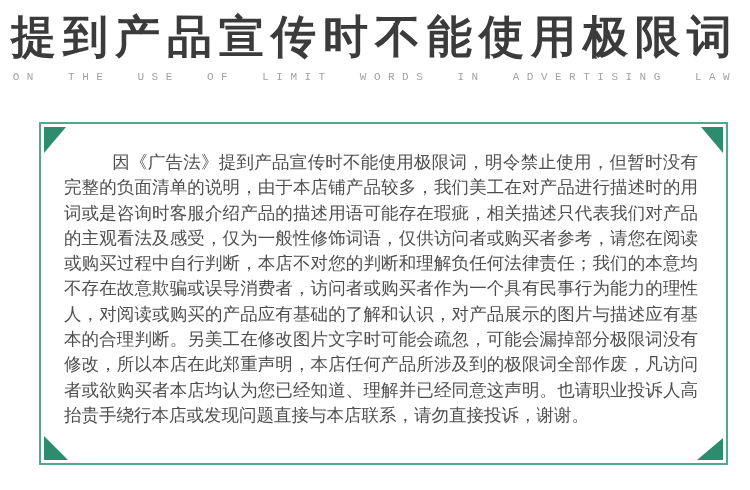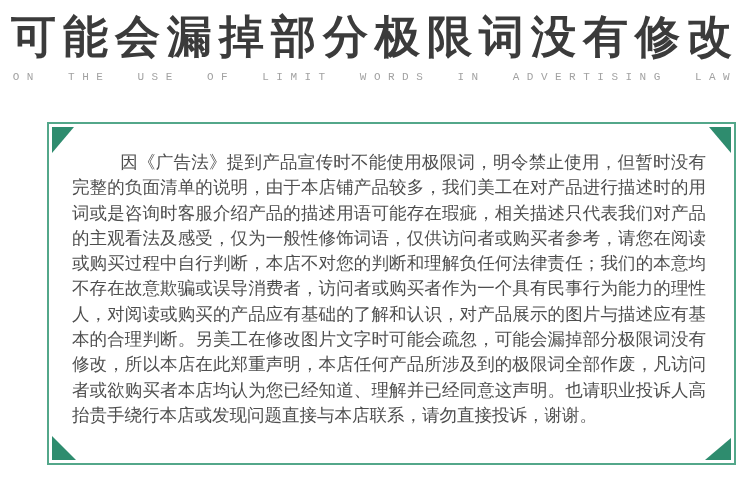--- a/index.html
+++ b/index.html
@@ -32,21 +32,20 @@
   }
 
   .disclaimer-box {
     position: absolute;
     left: 39px;
     top: 110px;
     width: 689px;
     height: 343px;
     border: 2px solid #53a78a;
     background: #ffffff;
-    margin-left: 8px;
   }
 
   .tri {
     position: absolute;
     width: 22px;
     height: 26px;
     background: #2e8c6e;
   }
   .tri.tl { top: 3px;    left: 3px;   clip-path: polygon(0 0, 100% 0, 0 100%); }
   .tri.tr { top: 3px;    right: 3px;  clip-path: polygon(0 0, 100% 0, 100% 100%); }
@@ -61,21 +60,21 @@
     text-align: justify;
     text-indent: 2.75em;
     letter-spacing: 0;
   }
 </style>
 </head>
 <body>
 
 <div class="page">
 
-  <h1 class="title">可能会漏掉部分极限词没有修改</h1>
+  <h1 class="title">提到产品宣传时不能使用极限词</h1>
 
   <div class="subtitle">ON THE USE OF LIMIT WORDS IN ADVERTISING LAW</div>
 
   <div class="disclaimer-box">
     <span class="tri tl"></span>
     <span class="tri tr"></span>
     <span class="tri bl"></span>
     <span class="tri br"></span>
 
     <p class="disclaimer-text">因《广告法》提到产品宣传时不能使用极限词，明令禁止使用，但暂时没有完整的负面清单的说明，由于本店铺产品较多，我们美工在对产品进行描述时的用词或是咨询时客服介绍产品的描述用语可能存在瑕疵，相关描述只代表我们对产品的主观看法及感受，仅为一般性修饰词语，仅供访问者或购买者参考，请您在阅读或购买过程中自行判断，本店不对您的判断和理解负任何法律责任；我们的本意均不存在故意欺骗或误导消费者，访问者或购买者作为一个具有民事行为能力的理性人，对阅读或购买的产品应有基础的了解和认识，对产品展示的图片与描述应有基本的合理判断。另美工在修改图片文字时可能会疏忽，可能会漏掉部分极限词没有修改，所以本店在此郑重声明，本店任何产品所涉及到的极限词全部作废，凡访问者或欲购买者本店均认为您已经知道、理解并已经同意这声明。也请职业投诉人高抬贵手绕行本店或发现问题直接与本店联系，请勿直接投诉，谢谢。</p>

